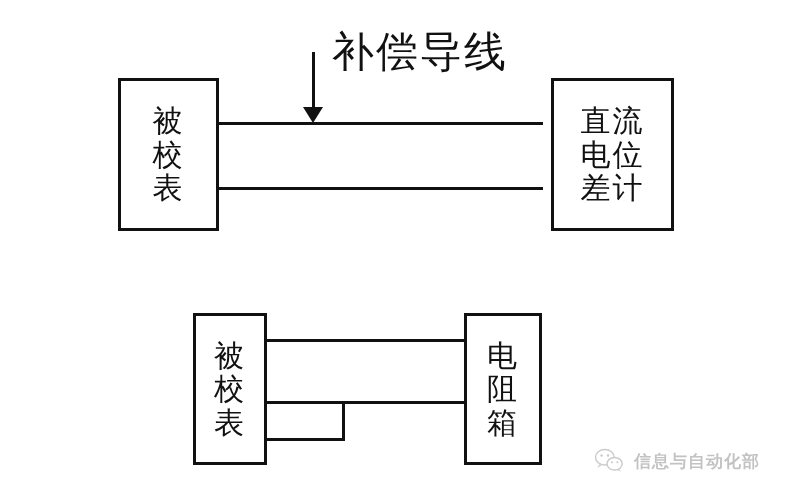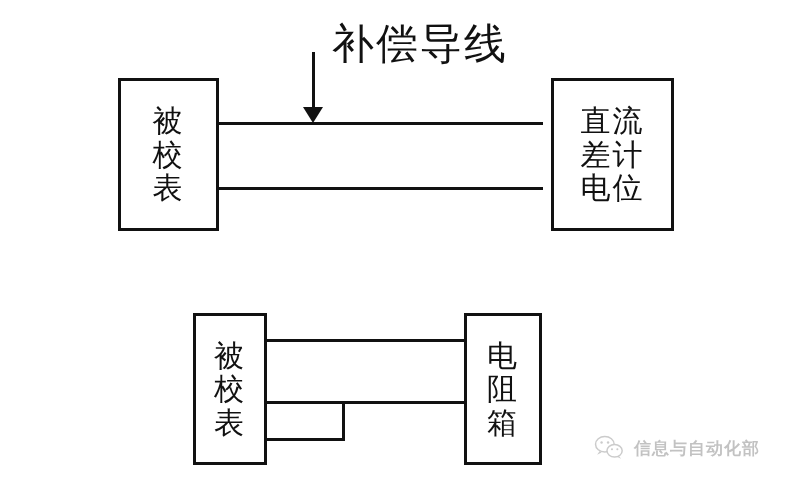--- a/index.html
+++ b/index.html
@@ -87,58 +87,58 @@
     white-space: nowrap;
     font-weight: 600;
   }
   .wechat-icon { width: 30px; height: 26px; display: block; }
 </style>
 </head>
 <body>
 
 <div id="canvas">
 
-  <div class="label-text" style="left:332px; top:16px; font-size:42px;">补偿导线</div>
+  <div class="label-text" style="left:332px; top:24px; font-size:42px;">补偿导线</div>
 
   <div class="arrow-stem" style="left:312px; top:52px; height:56px;"></div>
   <div class="arrow-head" style="left:303px; top:107px;"></div>
 
   <div class="wire wire-h" style="left:215px; top:122px; width:328px;"></div>
   <div class="wire wire-h" style="left:215px; top:187px; width:328px;"></div>
 
   <div class="box" style="left:118px; top:78px; width:101px; height:153px;">
     <span class="ch-line" style="font-size:30px;">被</span>
     <span class="ch-line" style="font-size:30px;">校</span>
     <span class="ch-line" style="font-size:30px;">表</span>
   </div>
 
   <div class="box" style="left:540px; top:78px; width:123px; height:153px;margin-left:11px;">
     <span class="ch-line" style="font-size:30px;">直流</span>
+    <span class="ch-line" style="font-size:30px;">电位</span>
     <span class="ch-line" style="font-size:30px;">差计</span>
-    <span class="ch-line" style="font-size:30px;">电位</span>
   </div>
 
   <div class="wire wire-h" style="left:264px; top:339px; width:203px;"></div>
   <div class="wire wire-h" style="left:264px; top:401px; width:203px;"></div>
   <div class="wire wire-h" style="left:264px; top:438px; width:81px;"></div>
   <div class="wire wire-v" style="left:342px; top:401px; height:40px;"></div>
 
   <div class="box" style="left:193px; top:313px; width:74px; height:152px;">
     <span class="ch-line" style="font-size:30px;">被</span>
     <span class="ch-line" style="font-size:30px;">校</span>
     <span class="ch-line" style="font-size:30px;">表</span>
   </div>
 
   <div class="box" style="left:464px; top:313px; width:78px; height:152px;">
     <span class="ch-line" style="font-size:30px;">电</span>
     <span class="ch-line" style="font-size:30px;">阻</span>
     <span class="ch-line" style="font-size:30px;">箱</span>
   </div>
 
-  <div class="watermark" style="left:594px; top:435px;">
+  <div class="watermark" style="left:594px; top:448px;">
     <svg class="wechat-icon" viewBox="0 0 32 28">
       <ellipse cx="11.5" cy="10" rx="10" ry="8.4" fill="none" stroke="#555" stroke-width="1.6"></ellipse>
       <path d="M6 17.2 L3.2 21.2 L8 18.8 Z" fill="#555"></path>
       <circle cx="8" cy="8" r="1.3" fill="#555"></circle>
       <circle cx="15" cy="8" r="1.3" fill="#555"></circle>
       <ellipse cx="22" cy="17" rx="8.2" ry="6.8" fill="#fff" stroke="#555" stroke-width="1.6"></ellipse>
       <path d="M26.5 22.4 L29 25.6 L25 23.6 Z" fill="#555"></path>
       <circle cx="19.2" cy="15.4" r="1.1" fill="#555"></circle>
       <circle cx="25" cy="15.4" r="1.1" fill="#555"></circle>
     </svg>

